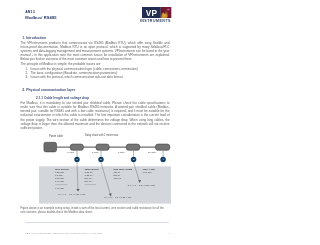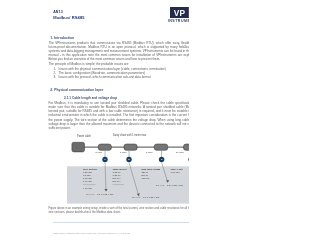--- a/index.html
+++ b/index.html
@@ -1,19 +1,19 @@
 <!DOCTYPE html>
 <html><head>
 <meta charset="utf-8">
 <style>
   html,body{margin:0;padding:0;background:#ffffff;}
   body{width:189px;height:245px;overflow:hidden;
        font-family:"Liberation Sans",sans-serif;color:#3a3a3a;
        -webkit-font-smoothing:antialiased;}
-  .page{position:relative;width:189px;height:245px;background:#fff;margin-left:28px;}
+  .page{position:relative;width:189px;height:245px;background:#fff;}
 
   
   .doc-id{position:absolute;left:25.2px;top:9.8px;font-size:3.5px;line-height:5px;
           font-weight:bold;color:#23356b;letter-spacing:.15px;}
   .doc-title{position:absolute;left:25.2px;top:14.6px;font-size:4.05px;line-height:6px;
              font-weight:bold;color:#23356b;letter-spacing:.1px;}
 
   
   .logo{position:absolute;left:141.8px;top:6.9px;width:33px;}
   .logo-svg{display:block;}

